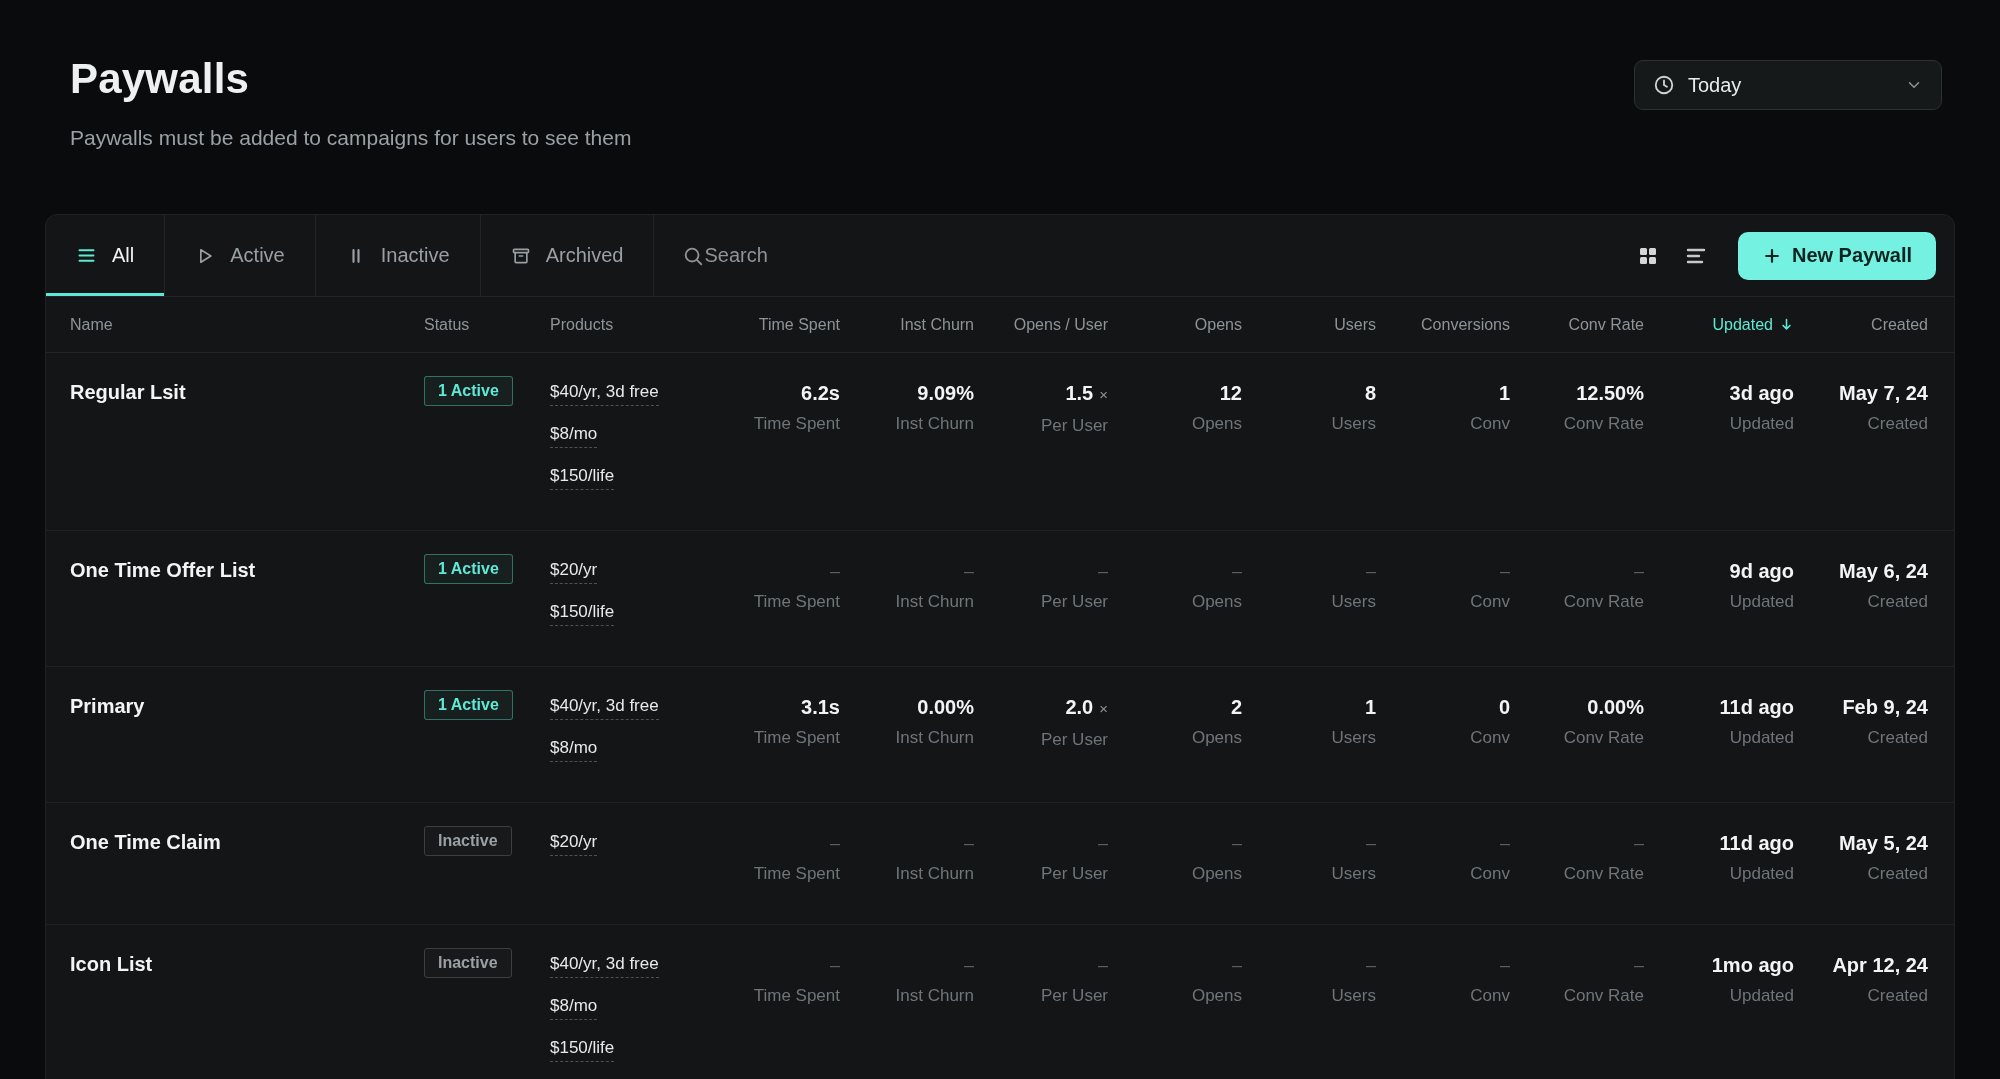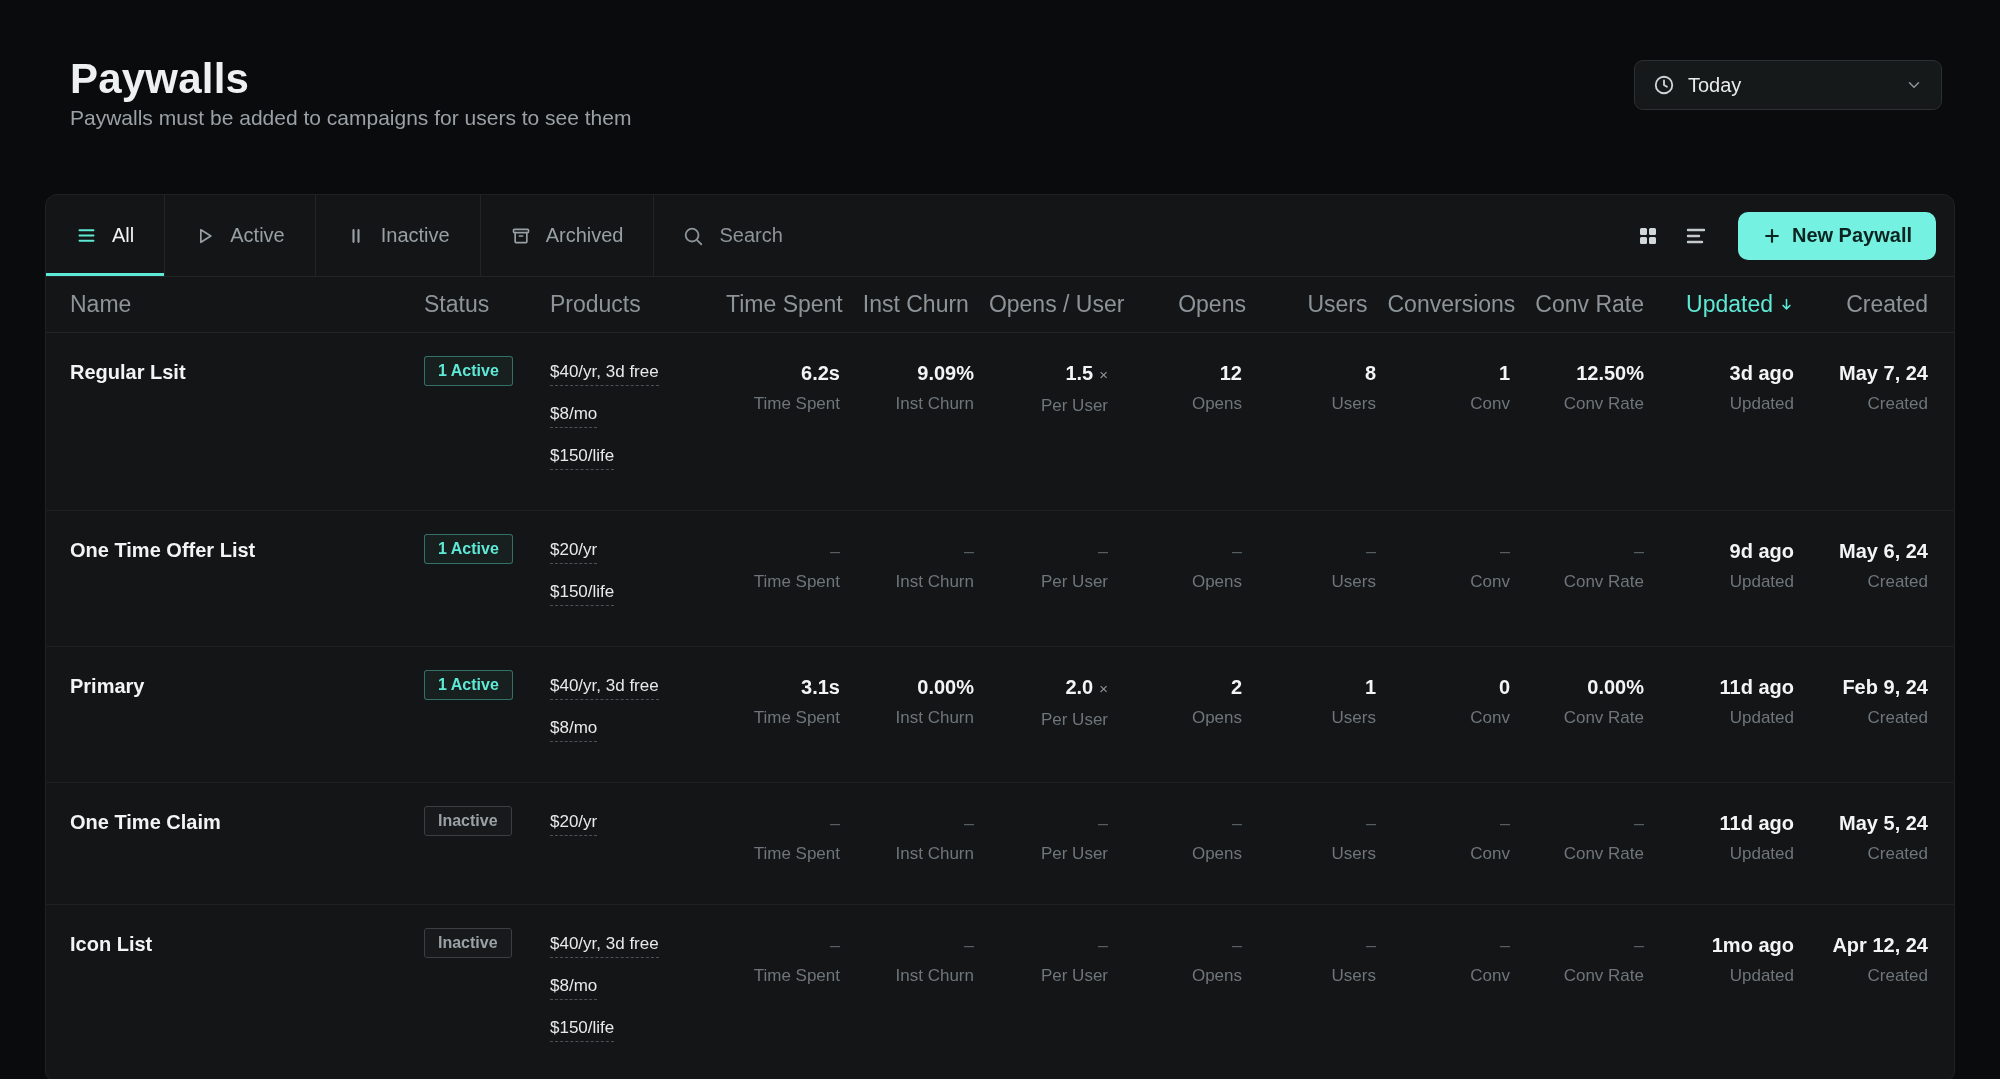--- a/index.html
+++ b/index.html
@@ -8,21 +8,21 @@
     background:var(--background,#0a0b0c);
     color:#eef1f2;
     font-family:"Liberation Sans","DejaVu Sans",sans-serif;
     overflow:hidden;
   }
   svg { display:block; }
 
   
   .page-header { display:flex; justify-content:space-between; align-items:flex-start; padding:56px 58px 0 70px; }
   .page-title { font-size:42px; font-weight:700; line-height:1.1; letter-spacing:.2px; }
-  .page-subtitle { margin-top:4px; font-size:21px; color:#99a1a7; }
+  .page-subtitle { margin-top:24px; font-size:21px; color:#99a1a7; }
   .date-filter {
     display:flex; align-items:center; gap:13px;
     width:308px; height:50px; margin-top:4px;
     background:#16191a; border:1px solid #2c3032; border-radius:9px;
     padding:0 18px; color:#e8ebec; font-size:20px; cursor:pointer;
     font-family:inherit;
   }
   .date-filter .clock { color:#cfd4d6; }
   .date-filter .chevron { margin-left:auto; color:#8d9499; }
 
@@ -33,37 +33,37 @@
   .toolbar { display:flex; align-items:stretch; height:82px; border-bottom:1px solid #212526; }
   .tab {
     display:flex; align-items:center; gap:15px; padding:0 30px;
     border:none; border-right:1px solid #212526; background:transparent;
     color:#98a0a5; font-size:20px; cursor:pointer; position:relative; font-family:inherit;
   }
   .tab .ticon { color:#98a0a5; }
   .tab.active { color:#f0f4f4; }
   .tab.active .ticon { color:var(--accent,#5ee9d6); }
   .tab.active::after { content:""; position:absolute; left:0; right:0; bottom:0; height:3px; background:var(--accent,#5ee9d6); }
-  .search-box { flex:1; display:flex; align-items:center; gap:15px; padding:0 28px; }
+  .search-box { flex:1; display:flex; align-items:center; padding:0 28px; }
   .search-box .sicon { color:#8d9499; }
   .search-box input { flex:1; background:transparent; border:none; outline:none; color:#e8ebec; font-size:20px; font-family:inherit; }
   .search-box input::placeholder { color:#8d9499; }
   .view-toggles { display:flex; align-items:center; gap:24px; padding-right:30px; }
   .icon-btn { background:none; border:none; padding:0; cursor:pointer; color:#d2d7d9; }
   .icon-btn.secondary { color:#c3c9cc; }
   .new-paywall {
     align-self:center; margin-right:18px; display:flex; align-items:center; gap:10px;
     height:48px; padding:0 24px; border:none; border-radius:10px;
     background:var(--button,#74f1e0); color:#0b2421; font-size:20px; font-weight:700;
     cursor:pointer; font-family:inherit; white-space:nowrap;
   }
 
   
   .grid-row { display:grid; grid-template-columns:368px 126px 176px repeat(7,1fr) 150px 150px; }
-  .thead { height:56px; align-items:center; color:#8d9499; font-size:23px; border-bottom:1px solid #212526; }
+  .thead { height:56px; align-items:center; color:#8d9499; font-size:16px; border-bottom:1px solid #212526; }
   .th { padding:0 10px; white-space:nowrap; }
   .th.right { text-align:right; }
   .th-name { padding-left:24px; }
   .th-created { padding-right:26px; }
   .th.sorted { color:var(--accent,#5ee9d6); display:flex; justify-content:flex-end; align-items:center; gap:6px; }
 
   
   .trow { padding:28px 0 40px; border-bottom:1px solid #1d2122; cursor:pointer; }
   .trow:last-child { border-bottom:none; }
   .cell { padding:0 10px; }

